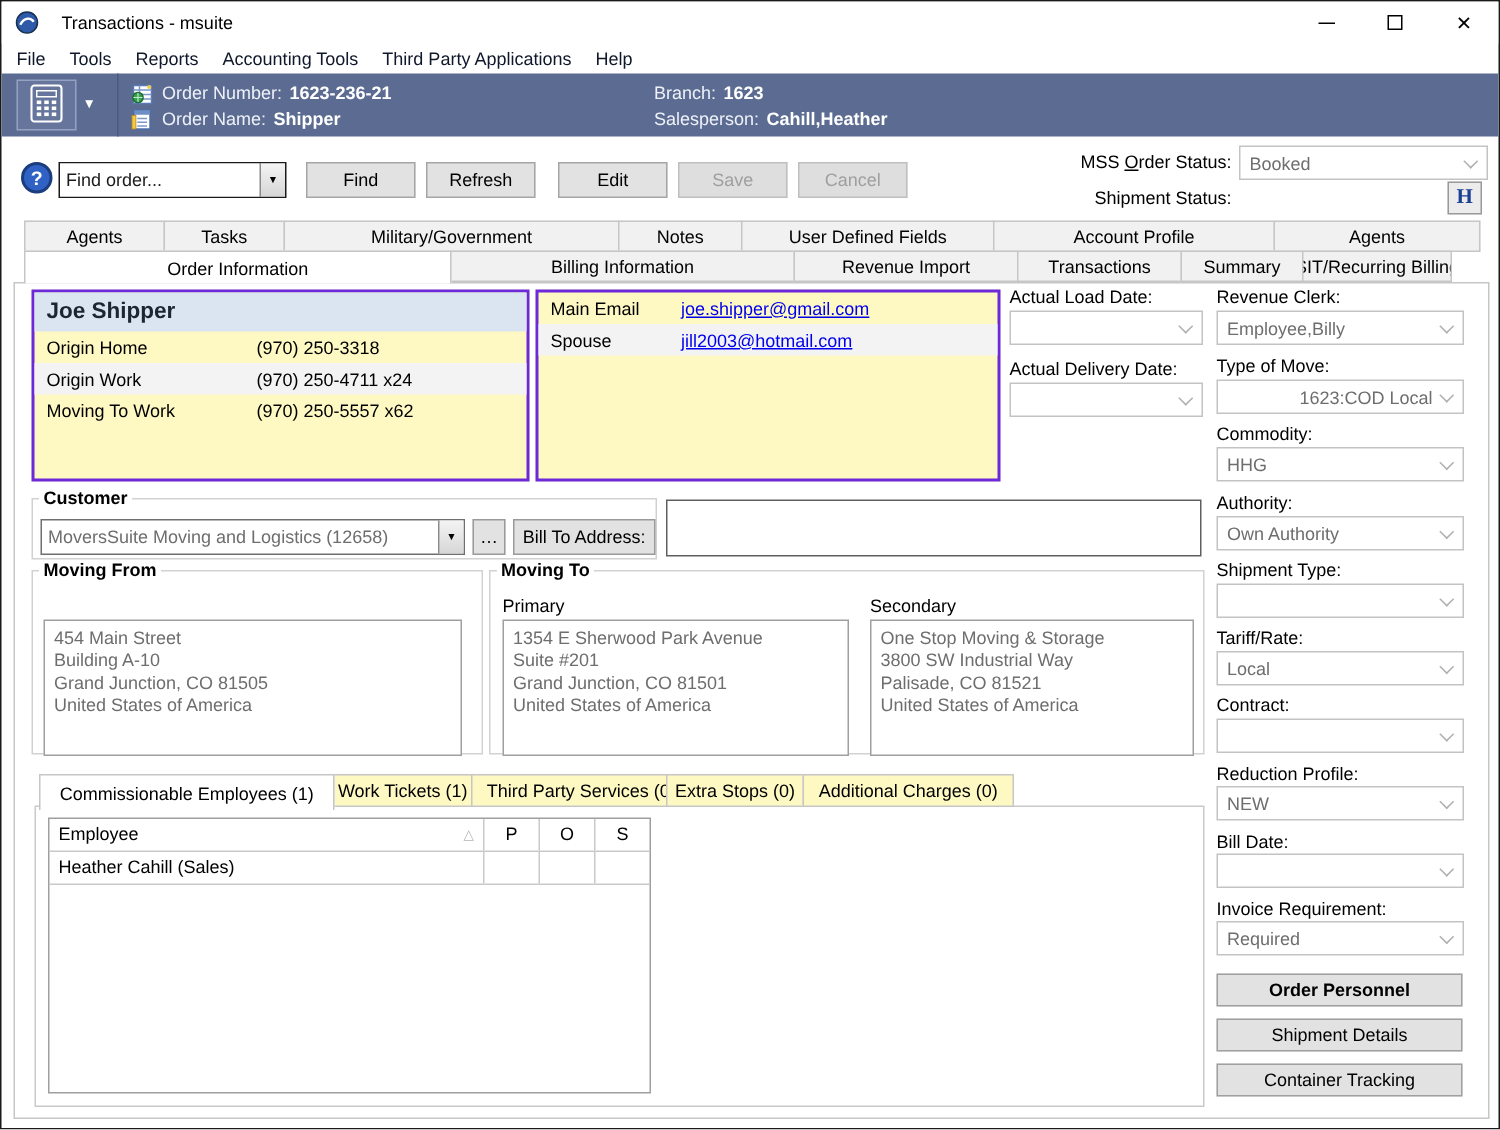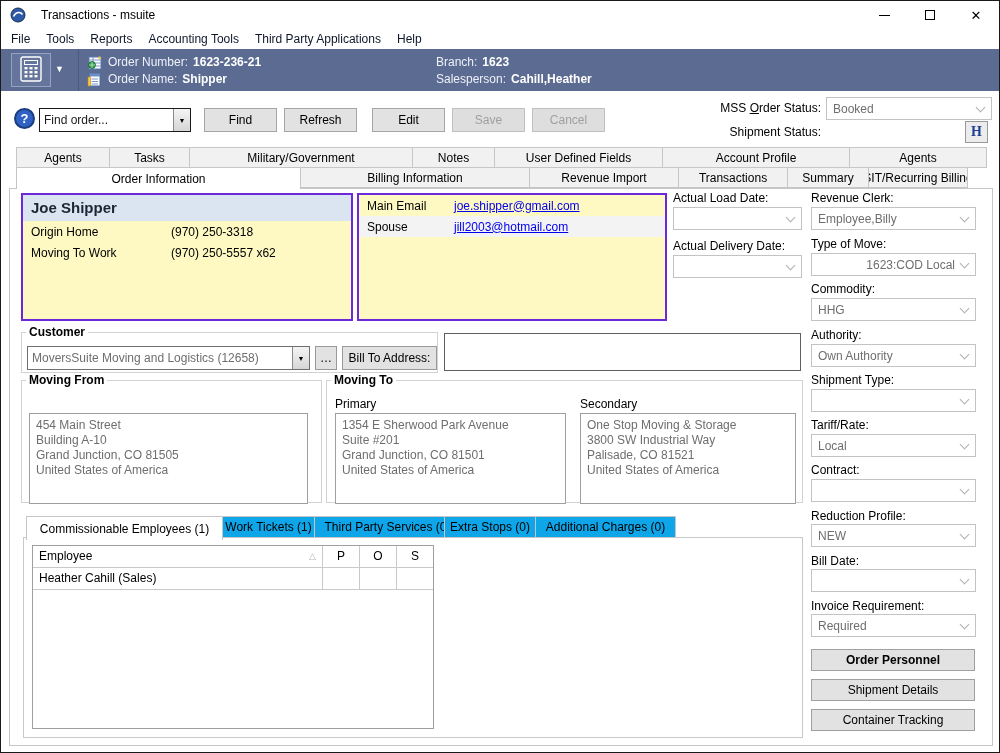--- a/index.html
+++ b/index.html
@@ -72,21 +72,21 @@
   legend { font-size: 12px; font-weight: bold; color: #000; margin-left: 4px; padding: 0 3px; }
   .cust-combo { position: absolute; left: 5px; top: 7px; width: 283px; height: 24px; border: 1px solid #6f6f6f; background: #fff; display: flex; }
   .cust-val { flex: 1; font-size: 12px; color: #6e6e6e; padding: 4px 4px; white-space: nowrap; overflow: hidden; }
   .sq-btn { position: absolute; top: 7px; height: 24px; background: #e2e2e2; border: 1px solid #9a9a9a; font-size: 12px; color: #000; text-align: center; }
   .bill-box { position: absolute; left: 443px; top: 332px; width: 357px; height: 38px; border: 1px solid #5f5f5f; background: #fff; }
   .addr-box { position: absolute; border: 1px solid #9f9f9f; background: #fff; padding: 4px 6px; font-size: 12px; color: #6e6e6e; line-height: 15px; }
   .sub-label { position: absolute; font-size: 12px; color: #000; }
 
   
   .btabs { position: absolute; left: 25px; top: 515px; display: flex; height: 22px; z-index: 2; }
-  .btab { background: #0ea5e9; border: 1px solid #c6c6c6; margin-right: -1px; font-size: 12px; display: flex; align-items: center; justify-content: center; white-space: nowrap; }
+  .btab { background: #fef9c3; border: 1px solid #c6c6c6; margin-right: -1px; font-size: 12px; display: flex; align-items: center; justify-content: center; white-space: nowrap; }
   .btab.active { background: #fff; border-bottom: none; height: 24px; z-index: 3; }
   .bpanel { position: absolute; left: 22px; top: 536px; width: 780px; height: 201px; border: 1px solid #c9c9c9; background: #fff; }
   .etable { position: absolute; left: 8px; top: 7px; width: 402px; height: 184px; border: 1px solid #9f9f9f; background: #fff; }
   .trow { display: flex; height: 22px; border-bottom: 1px solid #c9c9c9; }
   .tc-emp { flex: 1; font-size: 12px; padding: 3px 6px; position: relative; white-space: nowrap; overflow: hidden; }
   .tc-sm { width: 37px; border-left: 1px solid #c9c9c9; font-size: 12px; text-align: center; padding-top: 3px; }
   .sort-ic { position: absolute; right: 6px; top: 5px; font-size: 9px; color: #b4b4b4; }
 </style>
 </head>
 <body>
@@ -220,20 +220,24 @@
   </div>
 
   <div class="content-frame"></div>
 
   <div class="panel" style="left:20px; top:192px; width:332px; height:128px;">
     <div class="contact-head">Joe Shipper</div>
     <div class="prow">
       <span class="pl">Origin Home</span>
       <span>(970) 250-3318</span>
     </div>
+    <div class="prow alt">
+      <span class="pl">Origin Work</span>
+      <span>(970) 250-4711 x24</span>
+    </div>
     <div class="prow">
       <span class="pl">Moving To Work</span>
       <span>(970) 250-5557 x62</span>
     </div>
   </div>
 
   <div class="panel" style="left:356px; top:192px; width:310px; height:128px;">
     <div class="prow erow">
       <span class="pl">Main Email</span>
       <a class="mail" href="#">joe.shipper@gmail.com</a>

